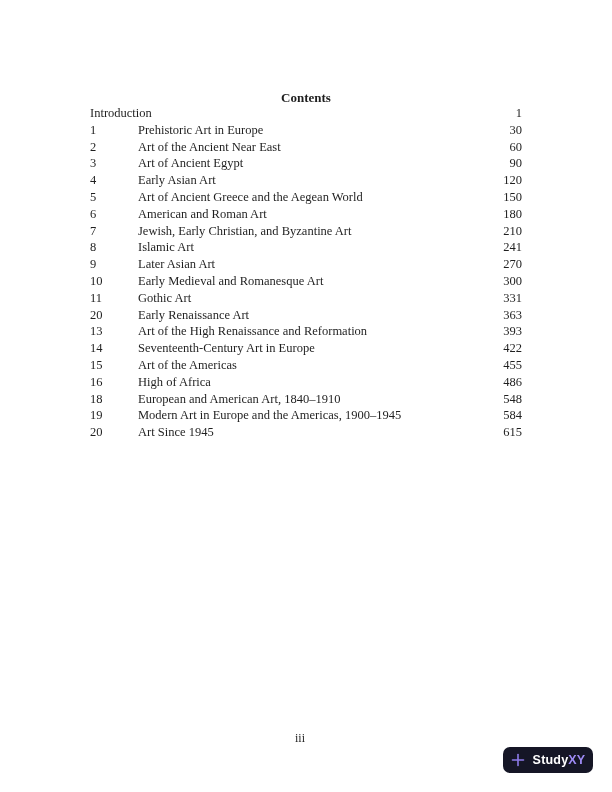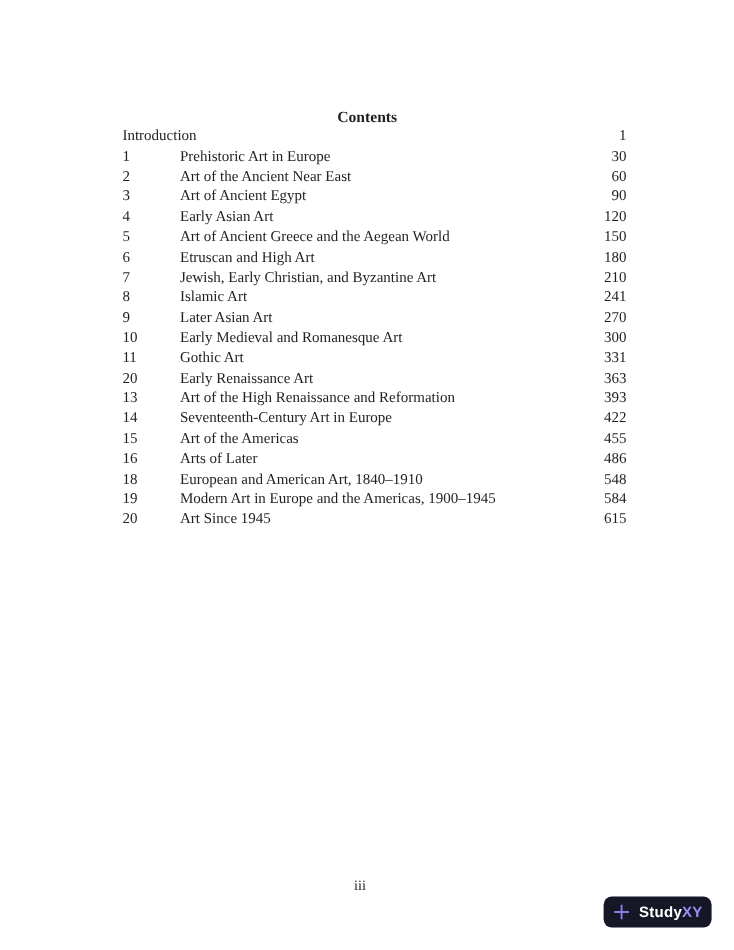--- a/index.html
+++ b/index.html
@@ -27,21 +27,20 @@
     left: 90px;
     top: 105px;
     width: 432px;
   }
   .toc-row {
     display: flex;
     height: 16.8px;
     line-height: 16.8px;
     font-size: 12.5px;
     align-items: baseline;
-    margin-left: 12px;
   }
   .toc-row .num {
     flex: 0 0 48px;
     width: 48px;
   }
   .toc-row .title { flex: 1 1 auto; white-space: nowrap; overflow: hidden; }
   .toc-row .pg { flex: 0 0 auto; text-align: right; }
   .folio {
     position: absolute;
     top: 730px;
@@ -107,21 +106,21 @@
     <span class="title">Early Asian Art</span>
     <span class="pg">120</span>
   </div>
   <div class="toc-row">
     <span class="num">5</span>
     <span class="title">Art of Ancient Greece and the Aegean World</span>
     <span class="pg">150</span>
   </div>
   <div class="toc-row">
     <span class="num">6</span>
-    <span class="title">Etruscan and High Art</span>
+    <span class="title">American and Roman Art</span>
     <span class="pg">180</span>
   </div>
   <div class="toc-row">
     <span class="num">7</span>
     <span class="title">Jewish, Early Christian, and Byzantine Art</span>
     <span class="pg">210</span>
   </div>
   <div class="toc-row">
     <span class="num">8</span>
     <span class="title">Islamic Art</span>
@@ -157,21 +156,21 @@
     <span class="title">Seventeenth-Century Art in Europe</span>
     <span class="pg">422</span>
   </div>
   <div class="toc-row">
     <span class="num">15</span>
     <span class="title">Art of the Americas</span>
     <span class="pg">455</span>
   </div>
   <div class="toc-row">
     <span class="num">16</span>
-    <span class="title">Arts of Later</span>
+    <span class="title">High of Africa</span>
     <span class="pg">486</span>
   </div>
   <div class="toc-row">
     <span class="num">18</span>
     <span class="title">European and American Art, 1840–1910</span>
     <span class="pg">548</span>
   </div>
   <div class="toc-row">
     <span class="num">19</span>
     <span class="title">Modern Art in Europe and the Americas, 1900–1945</span>

